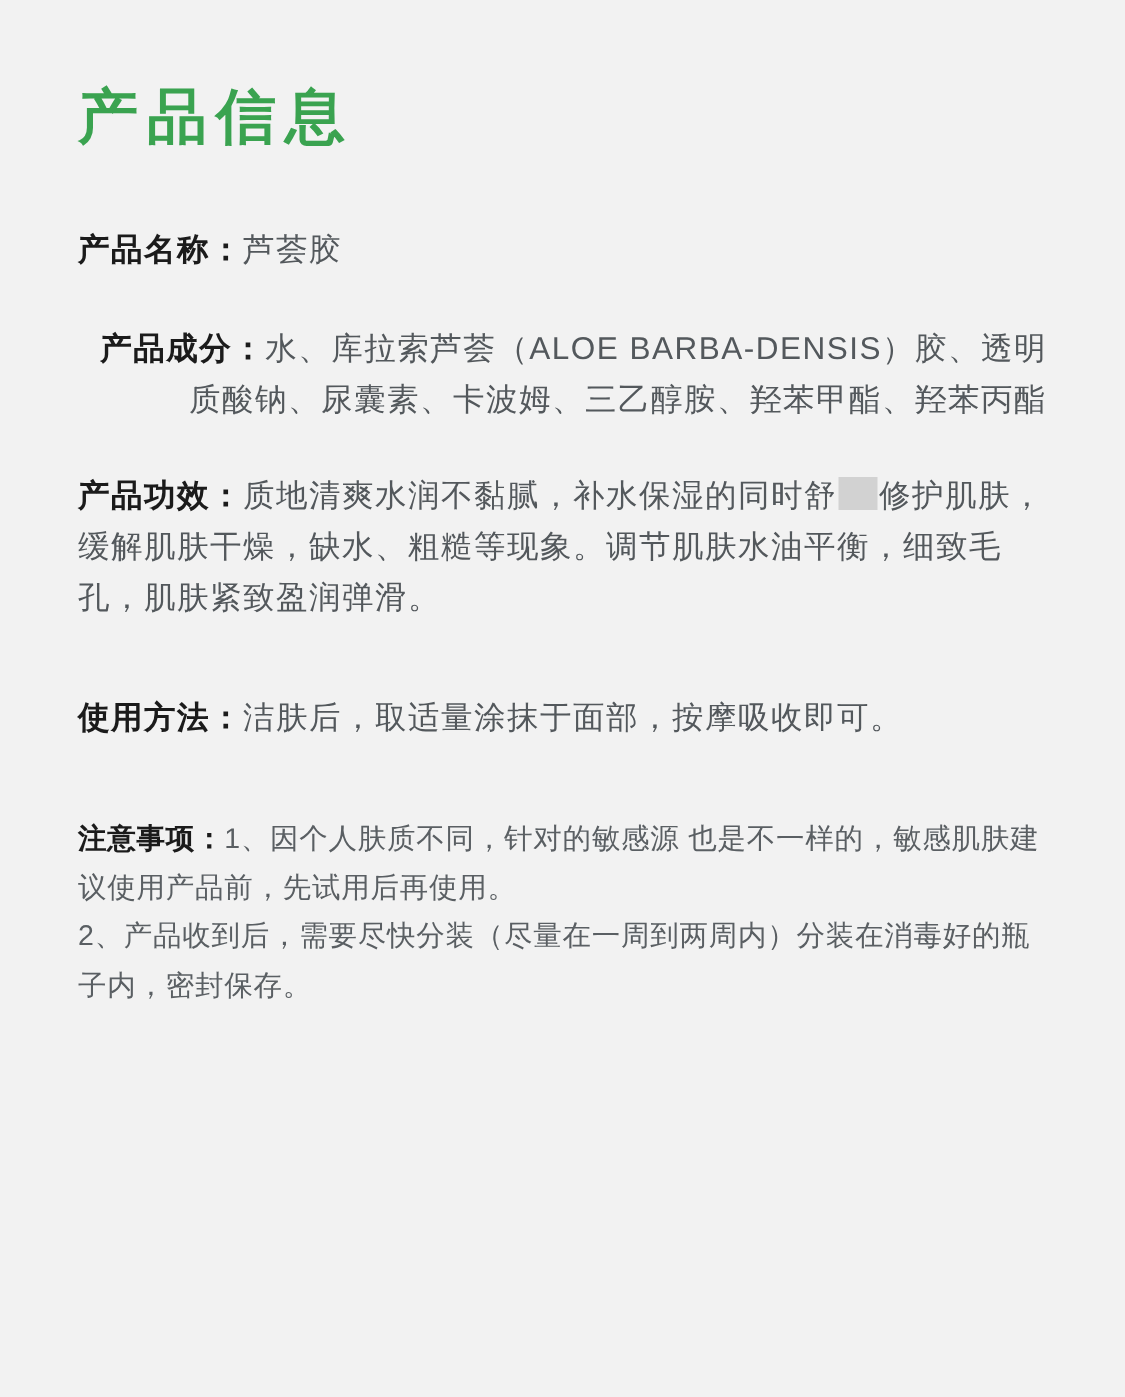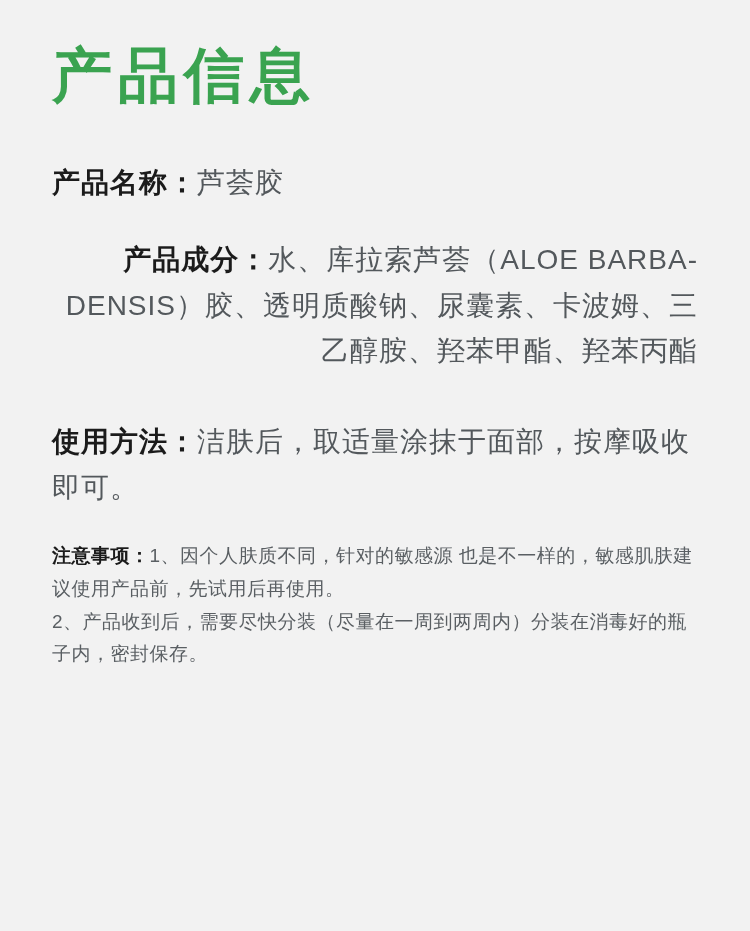--- a/index.html
+++ b/index.html
@@ -16,30 +16,30 @@
   }
   .page {
     position: relative;
     width: 750px;
     height: 931px;
     box-sizing: border-box;
     padding: 0 52px;
   }
   .title {
     margin: 0;
-    padding-top: 40px;
-    font-size: 60px;
+    padding-top: 54px;
+    font-size: 40px;
     font-weight: bold;
     letter-spacing: 6px;
     color: #3aa350;
     line-height: 1.2;
   }
   .section {
     margin-top: 30px;
-    font-size: 28px;
+    font-size: 21px;
     line-height: 1.62;
     letter-spacing: 1px;
     color: #53585c;
   }
   .section .label {
     font-weight: bold;
     color: #1b1b1b;
     letter-spacing: 1px;
   }
   .sec-name {
@@ -57,21 +57,21 @@
   }
   .redacted {
     display: inline-block;
     width: 26px;
     height: 22px;
     background: #d2d2d2;
     vertical-align: -3px;
     margin: 0 1px;
   }
   .notice {
-    margin-top: 30px;
+    margin-top: 48px;
     font-size: 19px;
     line-height: 1.72;
     letter-spacing: 0.5px;
     color: #5a5f63;
   }
   .notice .label {
     font-weight: bold;
     color: #1b1b1b;
     font-size: 19px;
   }
@@ -87,20 +87,23 @@
   <h1 class="title">产品信息</h1>
 
   <div class="section sec-name">
     <span class="label">产品名称：</span><span>芦荟胶</span>
   </div>
 
   <div class="section sec-ingredients">
     <span class="label">产品成分：</span><span>水、库拉索芦荟（ALOE BARBA-DENSIS）胶、透明质酸钠、尿囊素、卡波姆、三乙醇胺、羟苯甲酯、羟苯丙酯</span>
   </div>
 
+  <div class="section sec-effect">
+    <span class="label">产品功效：</span><span>质地清爽水润不黏腻，补水保湿的同时舒</span><span class="redacted"></span><span>修护肌肤，缓解肌肤干燥，缺水、粗糙等现象。调节肌肤水油平衡，细致毛孔，肌肤紧致盈润弹滑。</span>
+  </div>
 
   <div class="section sec-usage">
     <span class="label">使用方法：</span><span>洁肤后，取适量涂抹于面部，按摩吸收即可。</span>
   </div>
 
   <div class="notice">
     <p><span class="label">注意事项：</span><span>1、因个人肤质不同，针对的敏感源 也是不一样的，敏感肌肤建议使用产品前，先试用后再使用。</span></p>
     <p>2、产品收到后，需要尽快分装（尽量在一周到两周内）分装在消毒好的瓶子内，密封保存。</p>
   </div>
 

